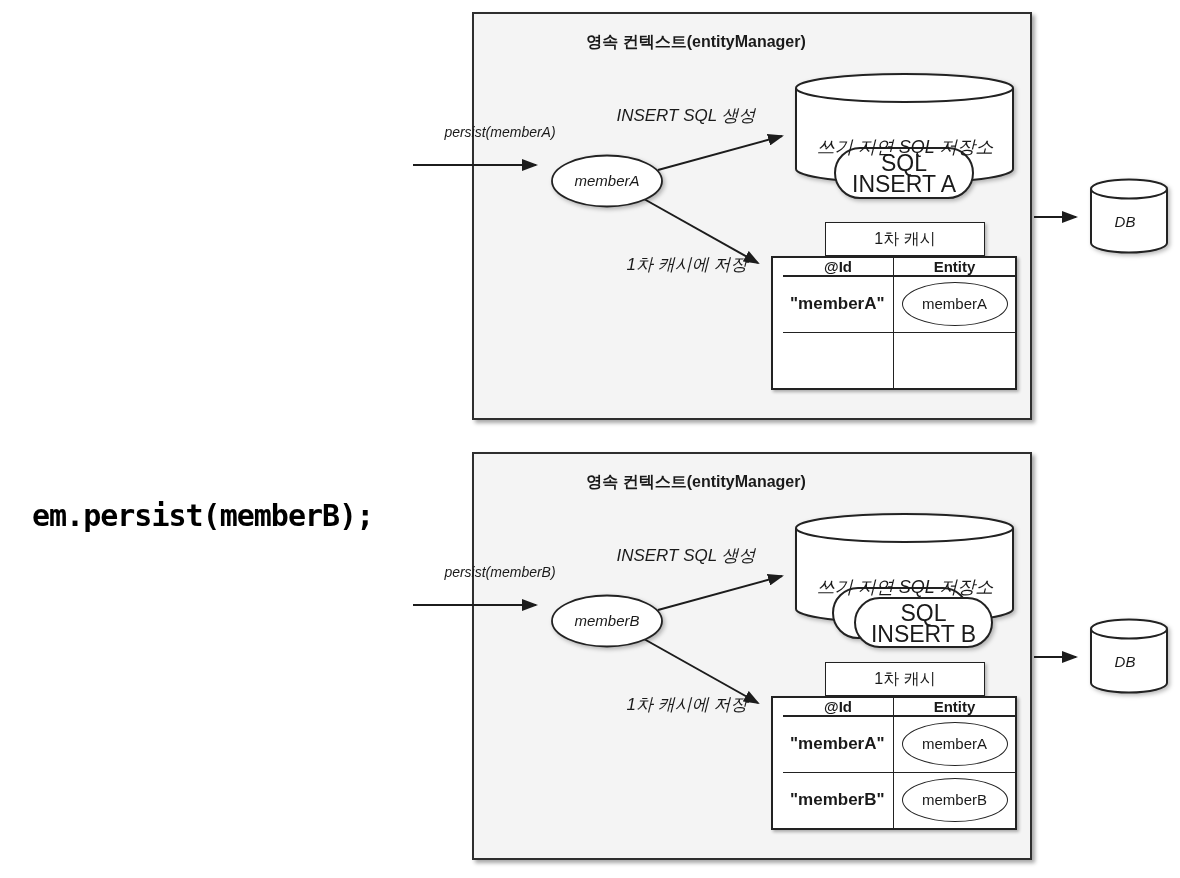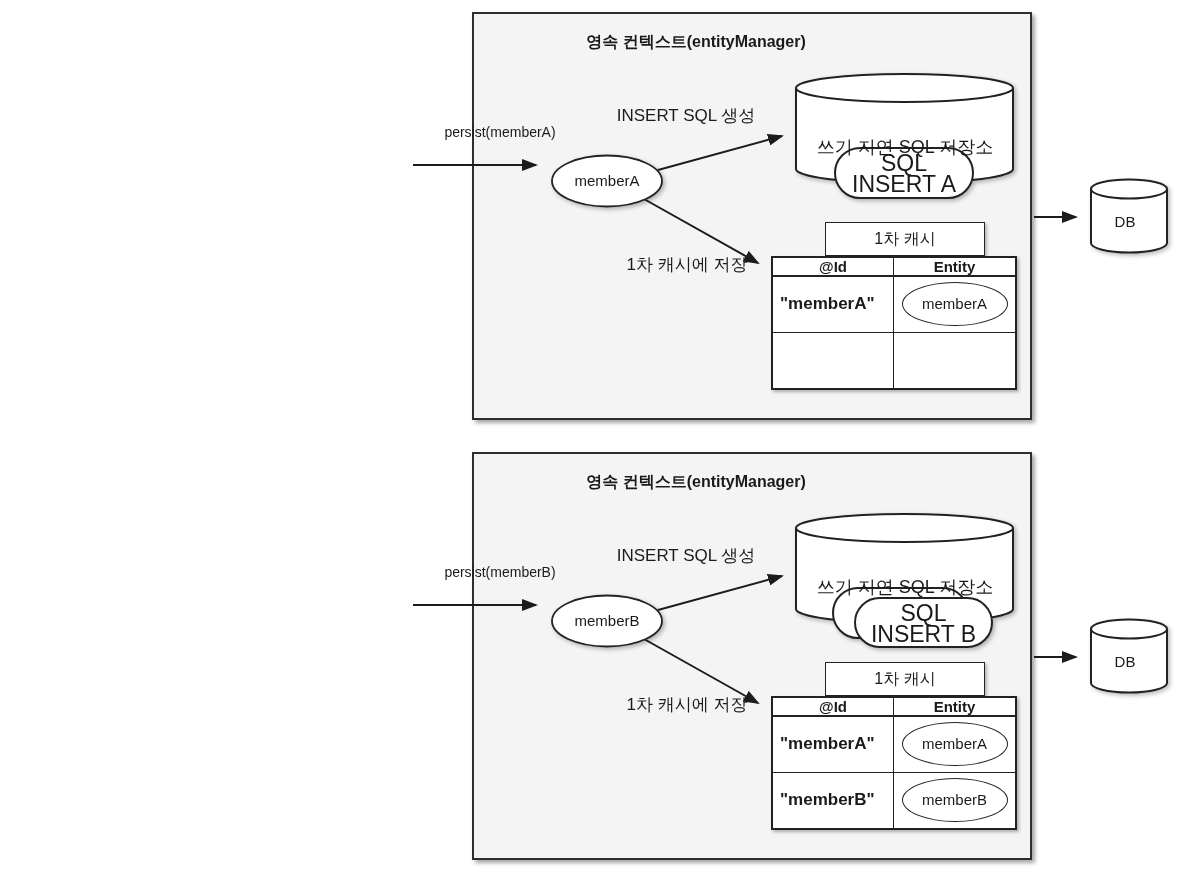--- a/index.html
+++ b/index.html
@@ -14,40 +14,40 @@
         font-weight:bold;font-size:30px;letter-spacing:-1px;color:#000;white-space:pre;}
 
   .pc-box{position:absolute;left:472px;top:12px;width:560px;height:408px;box-sizing:border-box;
           background:#f4f4f4;border:2px solid #2e2e2e;box-shadow:3px 3px 4px rgba(0,0,0,0.35);}
   .pc-title{position:absolute;left:472px;top:32px;width:448px;text-align:center;
             font-size:16px;font-weight:bold;}
 
   .shape-svg{position:absolute;left:0;top:0;width:1180px;height:440px;}
   .solids{filter:drop-shadow(2px 2px 2px rgba(0,0,0,0.28));}
 
-  .lbl{position:absolute;text-align:center;font-size:17px;line-height:20px;}
+  .lbl{position:absolute;text-align:center;font-size:17px;line-height:20px;font-style:italic;}
   .lbl-persist{left:405px;top:122px;width:190px;font-size:14px;}
   .lbl-insert{left:591px;top:106px;width:190px;}
   .lbl-store{left:775px;top:125px;width:260px;font-size:18px;margin-top:12px;}
   .lbl-cachesave{left:592px;top:255px;width:190px;}
   .lbl-entity{left:552px;top:156px;width:110px;height:50px;line-height:50px;font-size:15px;}
   .lbl-db{left:1091px;top:212px;width:68px;font-size:15px;}
   .sql-card-label{position:absolute;text-align:center;font-size:23px;line-height:21px;}
   .sql-card-label.pos-a{left:835px;top:153px;width:138px;}
   .sql-card-label.pos-b{left:855px;top:163px;width:137px;}
 
   .cache-title-box{position:absolute;left:825px;top:222px;width:160px;height:34px;box-sizing:border-box;
                    background:#fff;border:1.5px solid #222;text-align:center;font-size:16px;line-height:31px;
                    box-shadow:2px 2px 3px rgba(0,0,0,0.25);}
   .cache-table{position:absolute;left:771px;top:256px;width:246px;height:134px;box-sizing:border-box;
                background:#fff;border:2px solid #222;display:grid;
                grid-template-columns:1fr 1fr;grid-template-rows:19px 1fr 1fr;
                box-shadow:2px 2px 3px rgba(0,0,0,0.3);}
   .cache-table .cell{box-sizing:border-box;display:flex;align-items:center;}
-  .cache-table .col1{border-right:1.5px solid #222;}
+  .cache-table .col1{border-right:1.5px solid #222;margin-left:10px;}
   .cache-table .hdr{justify-content:center;font-weight:bold;font-size:15px;border-bottom:2px solid #222;}
   .cache-table .r1{border-bottom:1.5px solid #222;}
   .cache-table .id-cell{font-weight:bold;font-size:17px;padding-left:7px;}
   .cache-table .ent-cell{justify-content:center;}
   .row-ellipse{width:106px;height:44px;box-sizing:border-box;border:1.5px solid #222;border-radius:50%;
                background:#fff;text-align:center;line-height:41px;font-size:15px;}
 </style>
 </head>
 <body>
 
@@ -98,20 +98,21 @@
         <div class="row-ellipse">memberA</div>
       </div>
       <div class="cell col1 id-cell"></div>
       <div class="cell ent-cell"></div>
     </div>
 
     <div class="lbl lbl-db">DB</div>
   </div>
 
   <div class="diagram" id="diagram-b">
+    <div class="code">em.persist(memberB);</div>
     <div class="pc-box"></div>
 
     <svg class="shape-svg" viewBox="0 0 1180 440">
       <defs>
         <marker id="arrowB" markerUnits="userSpaceOnUse" markerWidth="16" markerHeight="12" refX="14" refY="6" orient="auto">
           <path d="M0 0 L16 6 L0 12 Z" fill="#1c1c1c"></path>
         </marker>
       </defs>
       <g stroke="#1c1c1c" stroke-width="2" fill="none">
         <line x1="413" y1="165" x2="536" y2="165" marker-end="url(#arrowB)"></line>

